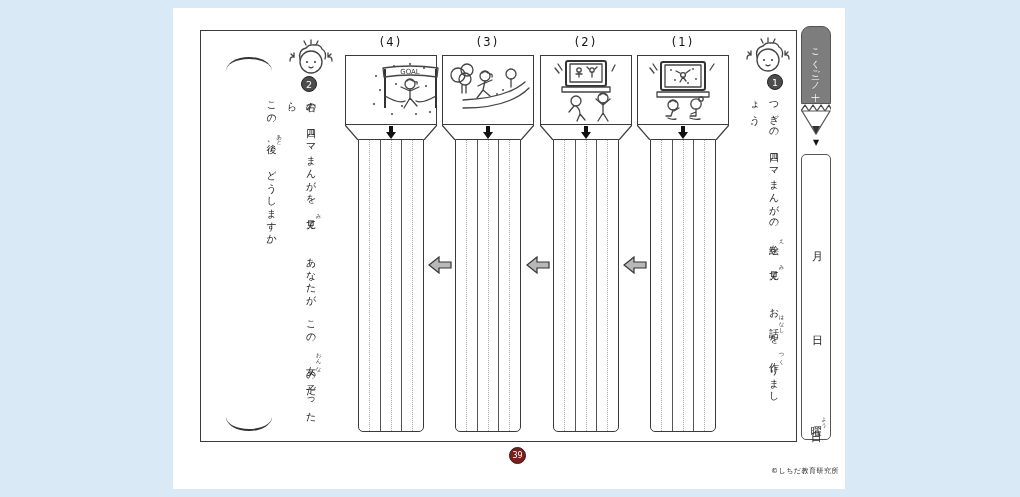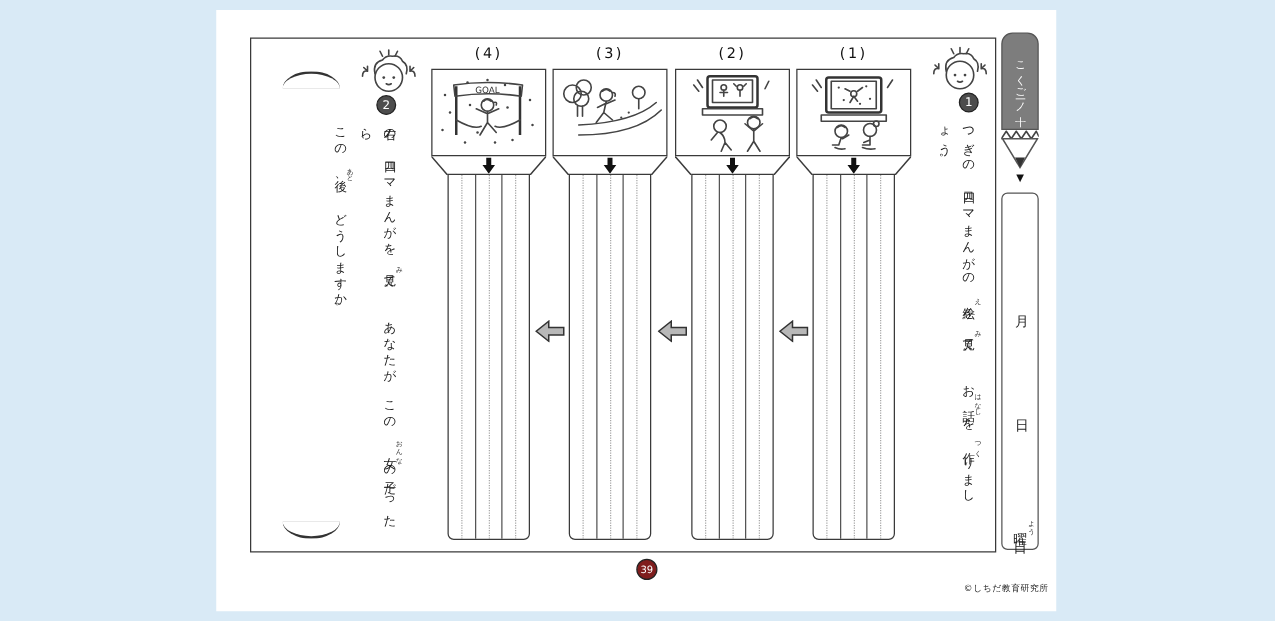--- a/index.html
+++ b/index.html
@@ -121,21 +121,21 @@
     </div>
 
     <div class="arc-top"></div>
     <div class="arc-bottom"></div>
 
     <div class="panel-label" style="left:172px;">(4)</div>
     <div class="panel-label" style="left:269px;">(3)</div>
     <div class="panel-label" style="left:367px;">(2)</div>
     <div class="panel-label" style="left:464px;">(1)</div>
 
-    <div class="panel-frame" style="left:172px;">
+    <div class="panel-frame" style="left:172px;padding-left:20px;">
       <svg width="89" height="67" viewBox="0 0 89 67">
         <path class="thick" d="M19 13 v39 M70 13 v39"></path>
         <path class="ln" d="M17 12 q27 -4 55 0 l-1 9 q-26 -4 -53 0 z"></path>
         <text x="44" y="18" font-size="7" text-anchor="middle" fill="#333">GOAL</text>
         <path class="ln" d="M19 40 q14 8 20 5 M70 40 q-14 8 -20 5"></path>
         <circle class="ln" cx="44" cy="28" r="5"></circle>
         <path class="ln" d="M41 25 q2 -3 6 0 M49 26 q3 -1 2 2"></path>
         <path class="ln" d="M44 33 v9 M44 35 l-9 -4 M44 35 l9 -4 M44 42 l-6 10 M44 42 l7 8"></path>
         <circle class="dot" cx="10" cy="20" r="1"></circle>
           <circle class="dot" cx="14" cy="34" r="1"></circle>

